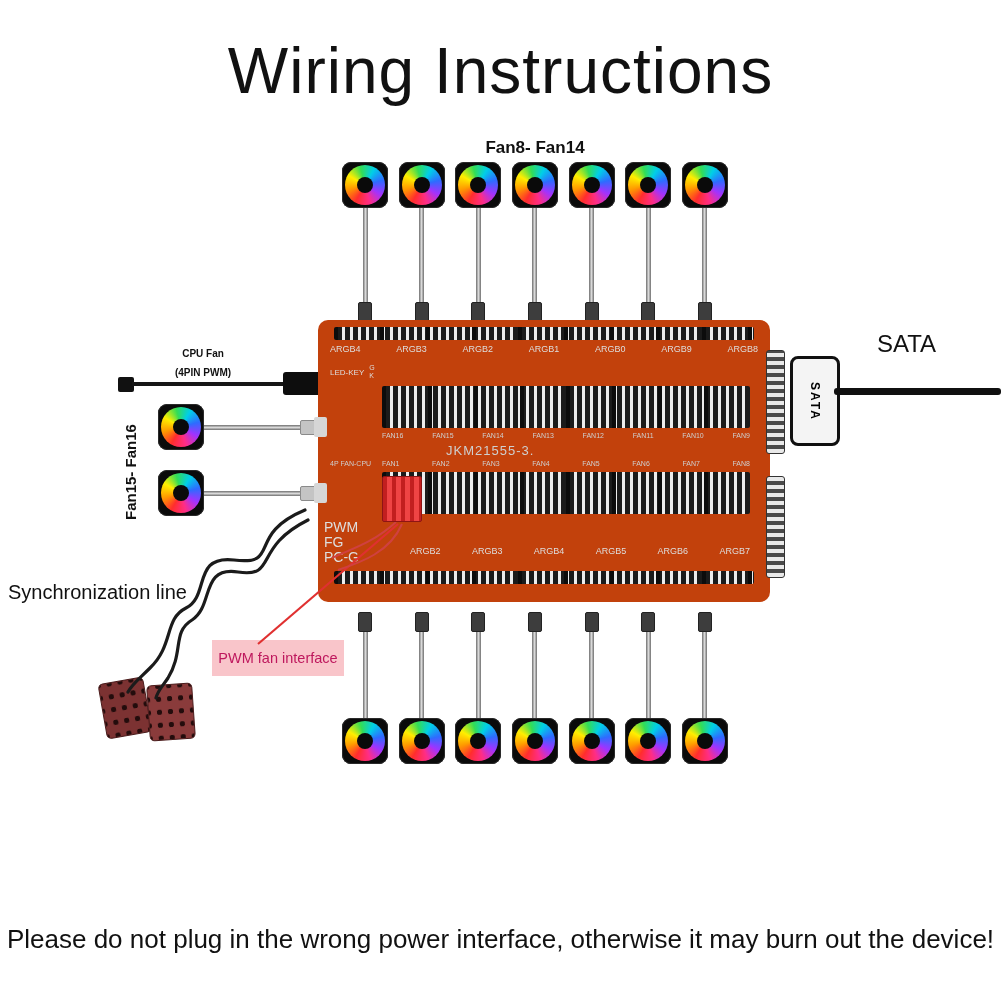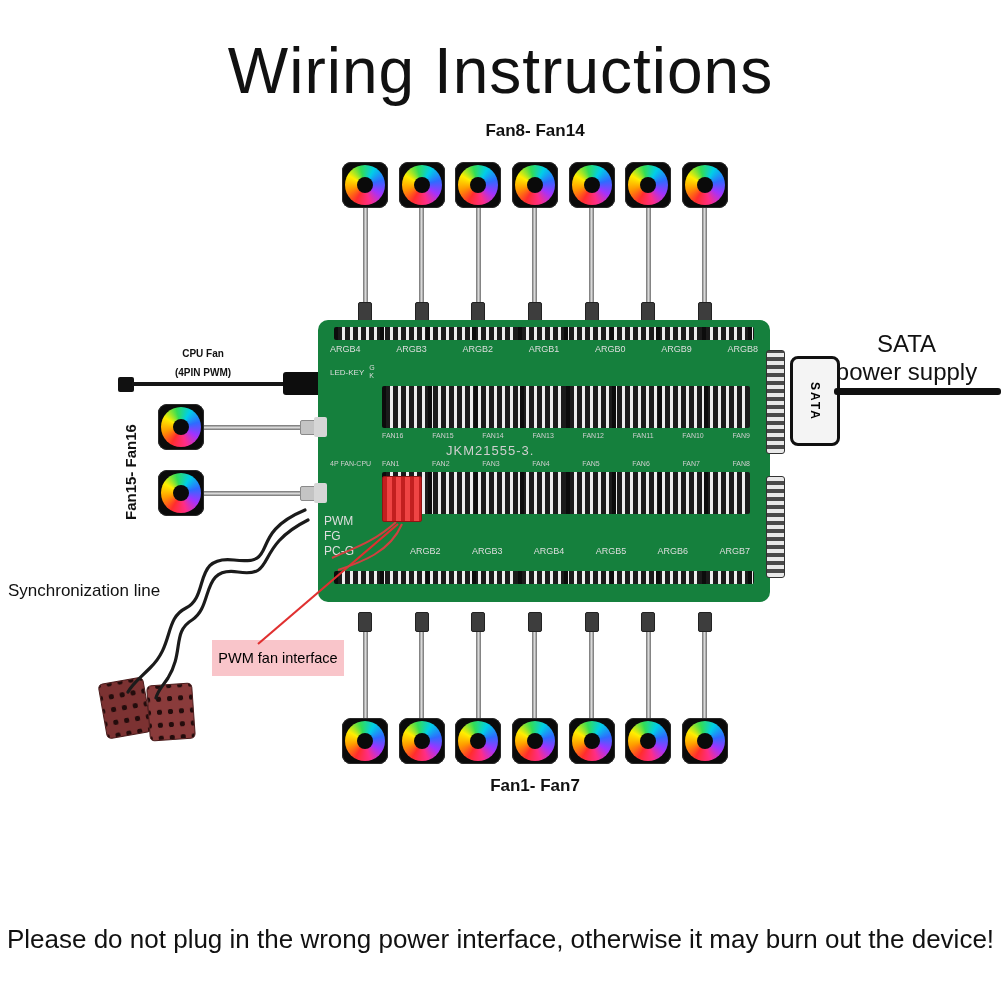--- a/index.html
+++ b/index.html
@@ -1,20 +1,20 @@
 <!DOCTYPE html>
 <html><head>
 <meta charset="utf-8">
 <style>
   html,body{margin:0;padding:0;background:#fff;}
   .canvas{position:relative;width:1001px;height:1001px;background:#fff;overflow:hidden;
           font-family:"Liberation Sans",sans-serif;color:#111;}
   .title{position:absolute;left:0;right:0;top:34px;text-align:center;font-size:64px;font-weight:400;letter-spacing:1px;}
   .lbl{position:absolute;font-weight:700;font-size:17px;text-align:center;}
-  .top-fan-lbl{left:342px;width:386px;top:121px;}
+  .top-fan-lbl{left:342px;width:386px;top:138px;}
   .bottom-fan-lbl{left:342px;width:386px;top:776px;}
 
   
   .fan-strip{position:absolute;left:342px;width:386px;display:flex;justify-content:space-between;}
   .top-strip{top:162px;}
   .bottom-strip{top:612px;}
   .fan-col{display:flex;flex-direction:column;align-items:center;width:46px;}
   .fan{width:46px;height:46px;background:#0a0a0a;border-radius:9px;position:relative;box-shadow:inset 0 0 0 1px #2a2a2a;flex:none;}
   .fan::before{content:"";position:absolute;inset:3px;border-radius:50%;
     background:conic-gradient(from 210deg,#ff2d2d,#ff9a00,#ffee00,#33dd55,#00cfe8,#2e6bff,#a033ff,#ff2d86,#ff2d2d);}
@@ -33,62 +33,62 @@
   .left-fan-lbl{position:absolute;left:122px;top:412px;height:120px;writing-mode:vertical-rl;transform:rotate(180deg);
     font-weight:700;font-size:15px;text-align:center;}
 
   
   .cpu-lbl{position:absolute;left:128px;top:344px;width:150px;text-align:center;font-weight:700;font-size:10px;line-height:19px;}
   .cpu-conn-end{position:absolute;left:118px;top:377px;width:16px;height:15px;background:#111;border-radius:2px;}
   .cpu-wire{position:absolute;left:132px;top:382px;width:154px;height:4px;background:#161616;}
   .cpu-plug{position:absolute;left:283px;top:372px;width:38px;height:23px;background:#0d0d0d;border-radius:3px;}
 
   
-  .board{position:absolute;left:318px;top:320px;width:452px;height:282px;background:#15803d;border-radius:10px;
+  .board{position:absolute;left:318px;top:320px;width:452px;height:282px;background:#c2410c;border-radius:10px;
     color:#dedede;font-size:8px;text-decoration:underline;}
   .pins{position:absolute;border-radius:2px;
     background-image:repeating-linear-gradient(90deg,#0c0c0c 0 4px,transparent 4px 46px),
                      repeating-linear-gradient(90deg,#ececec 0 3px,#1b1b1b 3px 8px);}
   .pins-top{left:16px;right:16px;top:7px;height:13px;}
   .pins-bottom{left:16px;right:16px;bottom:18px;height:13px;}
   .pins-mid{left:64px;right:20px;height:42px;}
   .p1{top:66px;}
   .p2{top:152px;}
   .row{position:absolute;display:flex;justify-content:space-between;}
   .argb-top{left:12px;right:12px;top:24px;font-size:9px;}
   .argb-bot{left:92px;right:20px;top:226px;font-size:9px;}
   .fanlbl{left:64px;right:20px;font-size:7px;color:#cfcfcf;}
   .r1{top:112px;}
   .r2{top:140px;}
   .ledkey{position:absolute;left:12px;top:44px;display:flex;gap:5px;align-items:center;font-size:8px;}
   .gk{display:flex;flex-direction:column;line-height:8px;}
   .gk i{font-style:normal;font-size:7px;}
   .model{position:absolute;left:128px;top:123px;font-size:13px;color:#cfcfcf;letter-spacing:1px;}
   .cpuhdr{position:absolute;left:12px;top:140px;font-size:7px;color:#cfcfcf;}
-  .leftpins{position:absolute;left:6px;top:194px;display:flex;flex-direction:column;line-height:15px;font-size:12px;}
+  .leftpins{position:absolute;left:6px;top:200px;display:flex;flex-direction:column;line-height:15px;font-size:14px;}
   .pwm-red{position:absolute;left:64px;top:156px;width:38px;height:44px;z-index:3;
     background:repeating-linear-gradient(90deg,#c21f1f 0 4px,#ef4444 4px 9px);border:1px solid #8e1414;border-radius:2px;}
   .edge-plug{position:absolute;left:-4px;width:13px;height:20px;background:#d6d6d6;border-radius:2px;}
   .ep1{top:97px;}
   .ep2{top:163px;}
   .sata-comb{position:absolute;right:-15px;width:17px;border:1px solid #333;border-radius:3px;
     background:repeating-linear-gradient(0deg,#e9e9e9 0 4px,#4a4a4a 4px 8px);}
   .sc1{top:30px;height:102px;}
   .sc2{top:156px;height:100px;}
 
   
   .sata-text{position:absolute;left:812px;top:330px;width:189px;text-align:center;font-size:24px;line-height:28px;}
   .sata-plug{position:absolute;left:790px;top:356px;width:44px;height:84px;background:#f4f4f4;border:3px solid #101010;
     border-radius:8px;display:flex;align-items:center;justify-content:center;}
   .sata-vert{writing-mode:vertical-rl;font-weight:700;font-size:12px;letter-spacing:2px;color:#000;}
   .sata-cable{position:absolute;left:834px;top:388px;width:167px;height:7px;background:#101010;border-radius:3px;}
 
   
-  .sync-lbl{position:absolute;left:8px;top:581px;font-size:17px;}
-  .pwm-tag{position:absolute;left:212px;top:640px;width:132px;height:36px;background:#f9c5ca;color:#000000;
+  .sync-lbl{position:absolute;left:8px;top:581px;font-size:20px;}
+  .pwm-tag{position:absolute;left:212px;top:640px;width:132px;height:36px;background:#f9c5ca;color:#be185d;
     display:flex;align-items:center;justify-content:center;font-size:14.5px;}
   .sync-plug{position:absolute;width:44px;height:54px;border-radius:5px;border:1px solid #4a1c1c;
     background-color:#7c3232;
     background-image:radial-gradient(circle,#230c0c 2.5px,transparent 3px);background-size:11px 13px;background-position:5px 7px;}
   .sp1{left:102px;top:680px;transform:rotate(-10deg);}
   .sp2{left:148px;top:684px;transform:rotate(-4deg);background-color:#8a3b3b;}
   .port-note{position:absolute;left:30px;top:740px;width:345px;font-size:24px;line-height:34px;}
   .warning{position:absolute;left:0;right:0;top:924px;text-align:center;font-size:26px;}
   .overlay{position:absolute;left:0;top:0;width:1001px;height:1001px;pointer-events:none;}
 </style>
@@ -169,21 +169,20 @@
       <div class="plug-v"></div>
       <div class="wire-v wv-bot"></div>
       <div class="fan"></div>
     </div>
       <div class="fan-col">
       <div class="plug-v"></div>
       <div class="wire-v wv-bot"></div>
       <div class="fan"></div>
     </div>
     </div>
-  <div class="lbl bottom-fan-lbl">Fan1- Fan7</div>
 
   <div class="left-fan-row lf1">
     <div class="fan"></div>
     <div class="wire-h"></div>
     <div class="plug-h"></div>
   </div>
   <div class="left-fan-row lf2">
     <div class="fan"></div>
     <div class="wire-h"></div>
     <div class="plug-h"></div>
@@ -256,21 +255,20 @@
       </div>
     <div class="pins pins-bottom"></div>
     <div class="edge-plug ep1"></div>
     <div class="edge-plug ep2"></div>
     <div class="sata-comb sc1"></div>
     <div class="sata-comb sc2"></div>
   </div>
 
   <div class="sata-text">
     <div>SATA</div>
-    <div>power supply</div>
   </div>
   <div class="sata-plug">
     <span class="sata-vert">SATA</span>
   </div>
   <div class="sata-cable"></div>
 
   <div class="sync-lbl">Synchronization line</div>
   <div class="pwm-tag">PWM fan interface</div>
   <div class="sync-plug sp1"></div>
   <div class="sync-plug sp2"></div>

